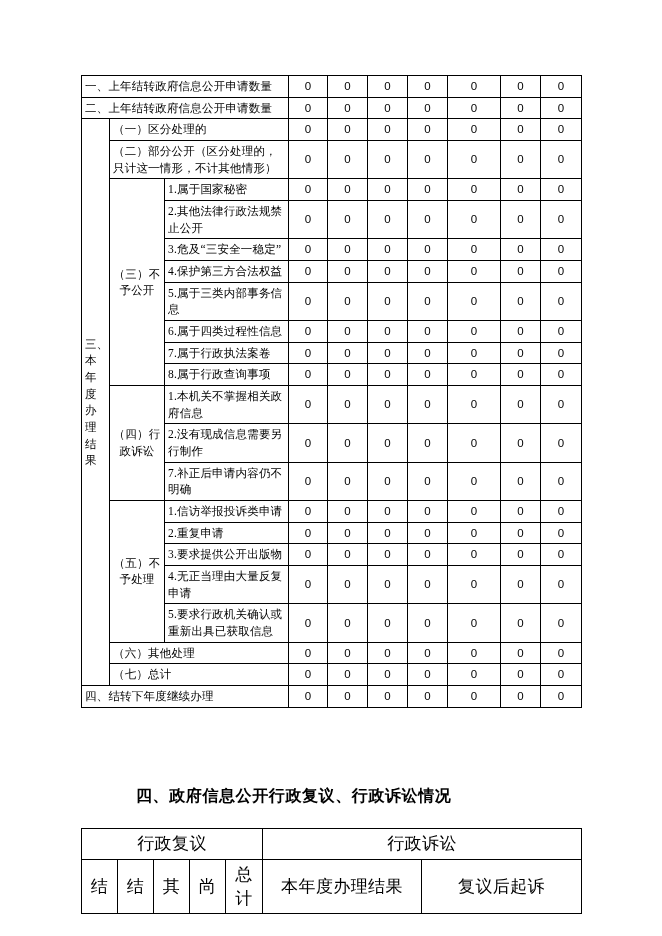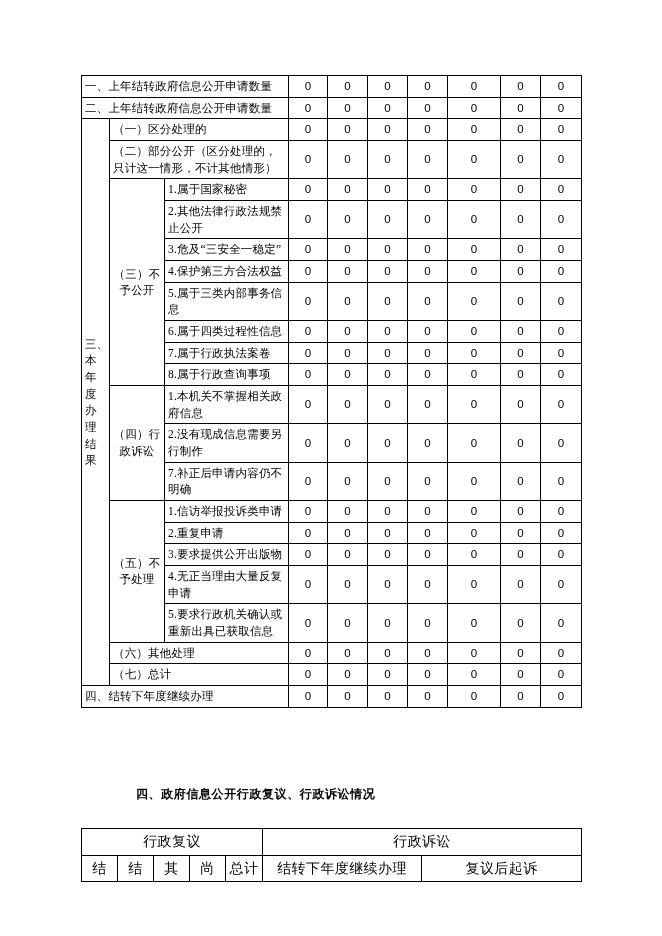--- a/index.html
+++ b/index.html
@@ -67,37 +67,37 @@
   col.c-n6 { width: 40px; }
   col.c-n7 { width: 41px; }
 
   
   #sec4-heading {
     position: absolute;
     left: 136px;
     top: 786px;
     font-family: "Liberation Sans", "DejaVu Sans", sans-serif;
     font-weight: bold;
-    font-size: 12px;
+    font-size: 16px;
     letter-spacing: 0.6px;
     white-space: nowrap;
   }
 
   
   #review-table-wrap {
     position: absolute;
     left: 81px;
     top: 828px;
     width: 500px;
   }
   table.grid2 {
     border-collapse: collapse;
     table-layout: fixed;
     width: 500px;
-    font-size: 14px;
+    font-size: 17px;
     border-radius: 23px;
   }
   table.grid2 td {
     border: 1px solid #000000;
     padding: 3px 2px;
     text-align: center;
     vertical-align: middle;
     line-height: 1.4;
     letter-spacing: 0.4px;
   }
@@ -406,18 +406,18 @@
       <tr>
         <td colspan="5">行政复议</td>
         <td colspan="2">行政诉讼</td>
       </tr>
       <tr>
         <td>结</td>
         <td>结</td>
         <td>其</td>
         <td>尚</td>
         <td>总计</td>
-        <td>结转下年度继续办理</td>
+        <td>本年度办理结果</td>
         <td>复议后起诉</td>
       </tr>
     </tbody>
   </table>
 </div>
 
 </body></html>

